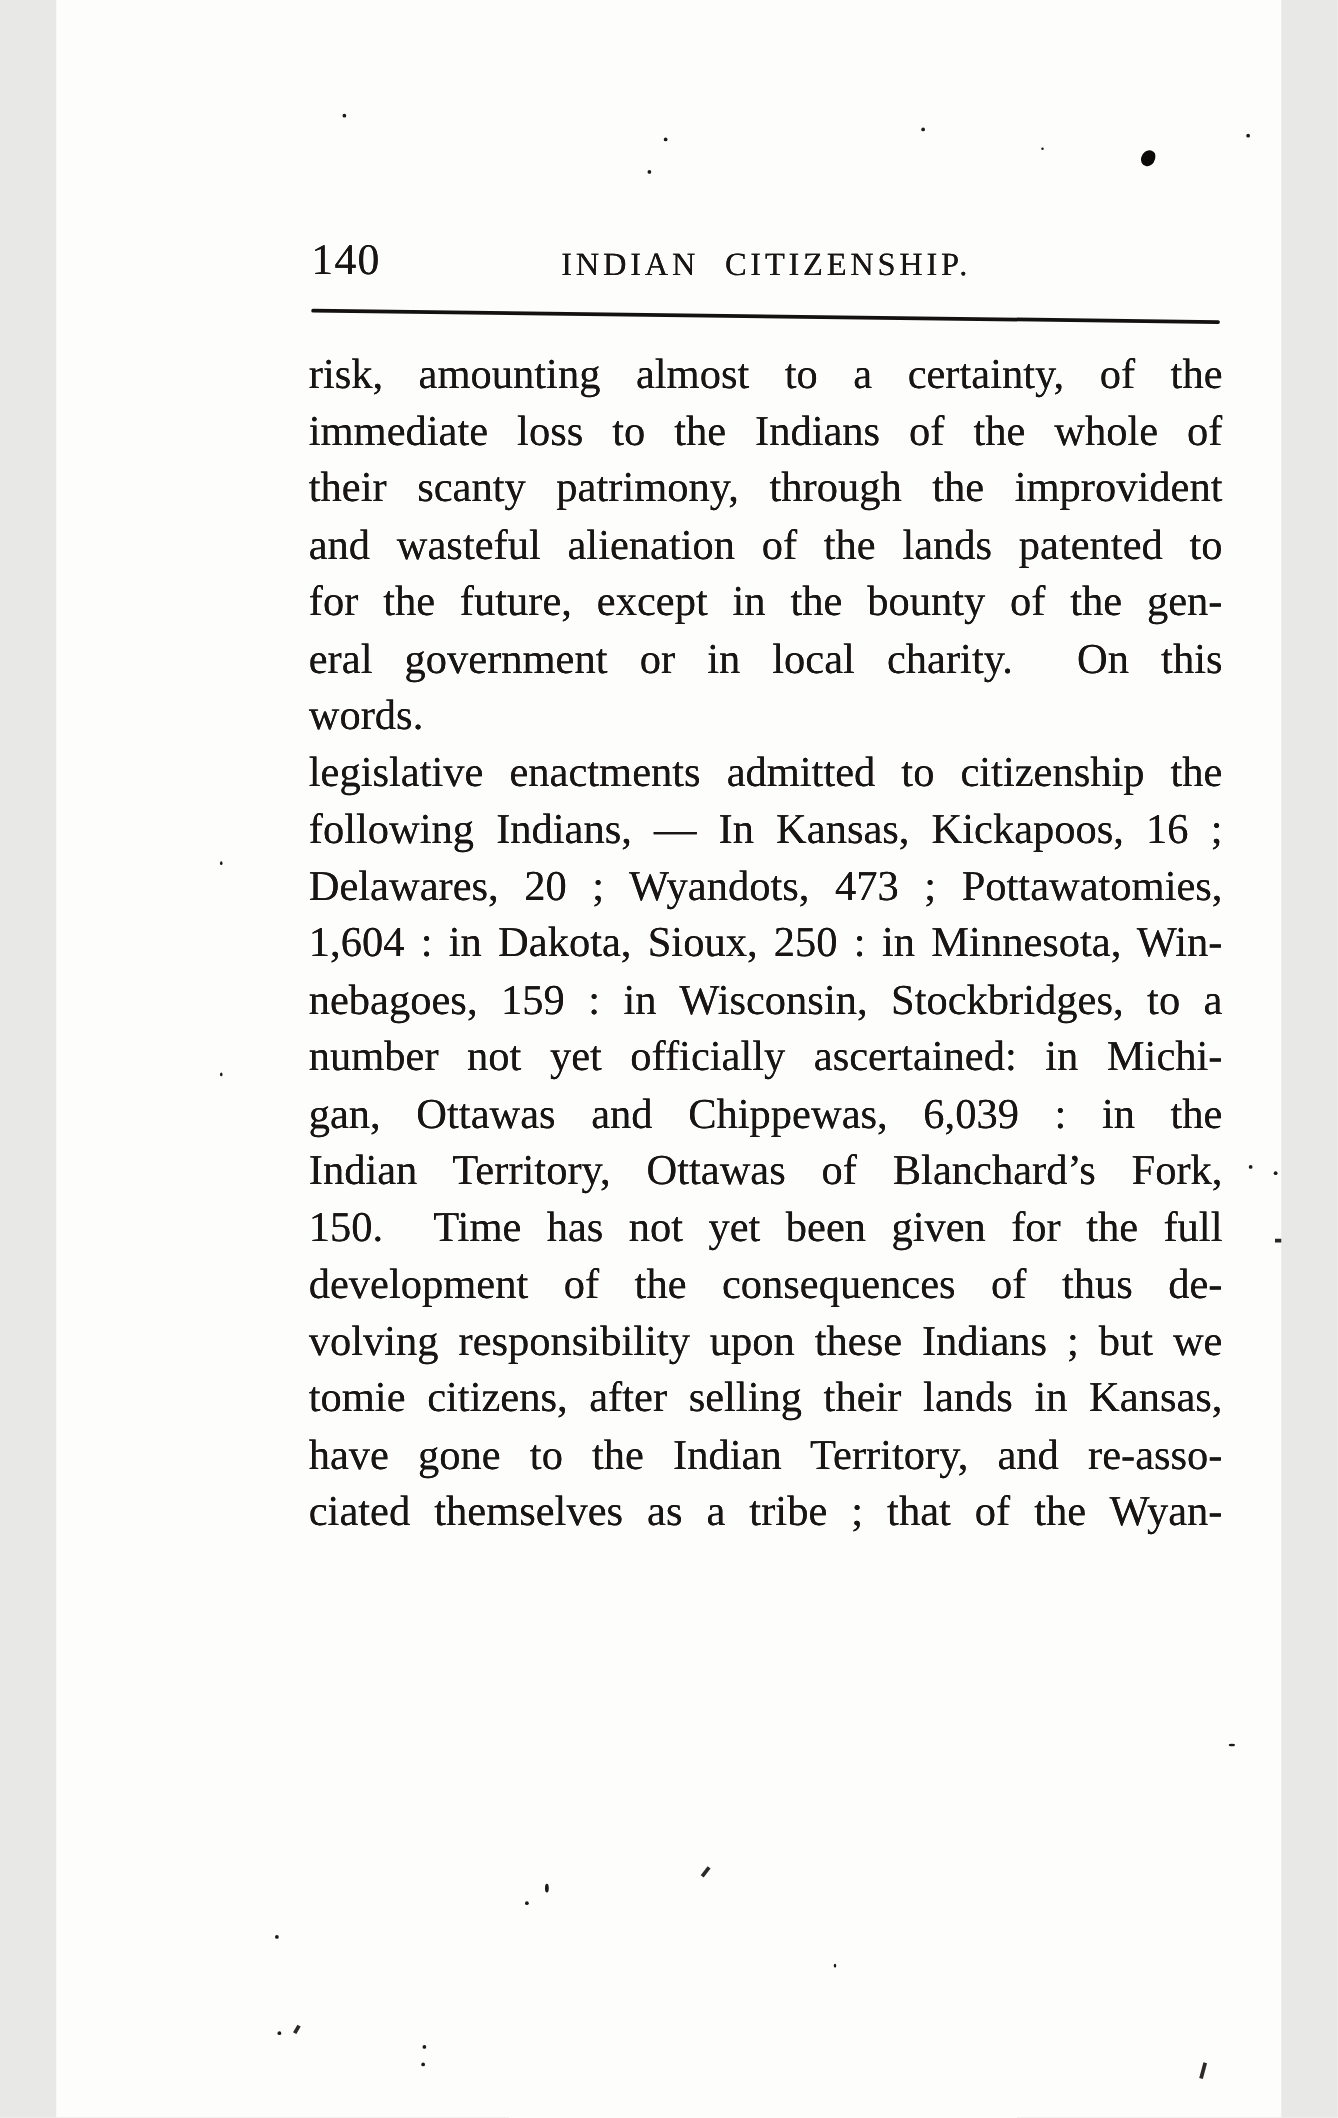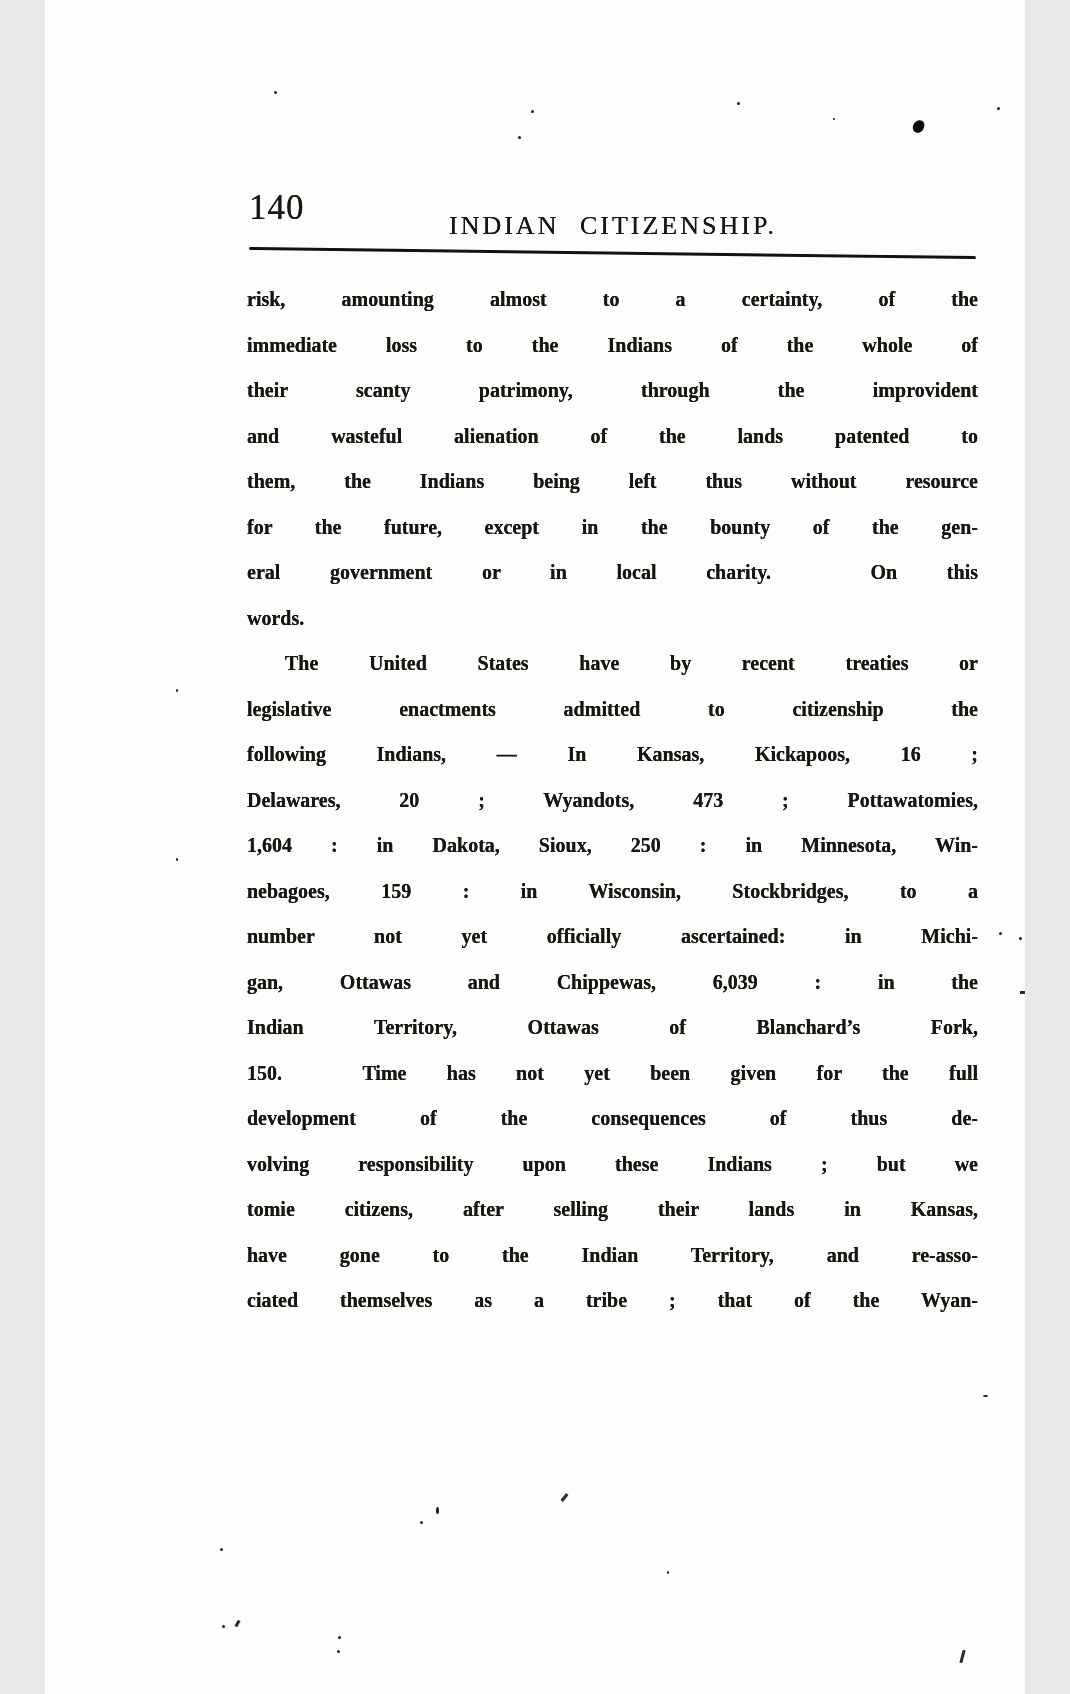--- a/index.html
+++ b/index.html
@@ -11,36 +11,35 @@
     font-family:"Liberation Serif","DejaVu Serif",serif;
     color:#181512;
     overflow:hidden;
   }
   .page-num{
     position:absolute;left:204px;top:188px;
     font-size:35px;letter-spacing:1px;
     text-shadow:0 0 .5px currentColor;
   }
   .running-head{
-    position:absolute;left:205px;top:211px;width:726px;
+    position:absolute;left:205px;top:197px;width:726px;
     text-align:center;
     font-size:26px;letter-spacing:3px;word-spacing:11px;
     text-shadow:0 0 .5px currentColor;
   }
   .header-rule{
     position:absolute;left:204px;top:247px;
     width:727px;height:3px;background:#141210;
     transform:rotate(0.72deg);transform-origin:0 50%;
     border-radius:2px;
   }
   .body-text{
     position:absolute;left:202px;top:277px;width:731px;
-    font-size:20px;line-height:45.5px;
+    font-size:34px;line-height:45.5px;
     text-shadow:0 0 .45px currentColor;
-    font-weight:bold;
   }
   .line{
     height:45.5px;overflow:hidden;
     text-align:justify;text-align-last:justify;
   }
   .line.par-end{text-align-last:left;}
   .line.indent{text-indent:38px;}
   .speck{position:absolute;background:#1c1a18;border-radius:50%;}
   .blot{
     position:absolute;left:868px;top:120px;
@@ -60,25 +59,23 @@
 
   <span class="page-num">140</span>
   <span class="running-head">INDIAN CITIZENSHIP.</span>
   <div class="header-rule"></div>
 
   <main class="body-text">
     <div class="line">risk, amounting almost to a certainty, of the</div>
     <div class="line">immediate loss to the Indians of the whole of</div>
     <div class="line">their scanty patrimony, through the improvident</div>
     <div class="line">and wasteful alienation of the lands patented to</div>
-    <div class="line">them, the Indians being left thus without resource</div>
     <div class="line">for the future, except in the bounty of the gen-</div>
     <div class="line">eral government or in local charity.&nbsp; On this</div>
     <div class="line par-end">words.</div>
-    <div class="line indent">The United States have by recent treaties or</div>
     <div class="line">legislative enactments admitted to citizenship the</div>
     <div class="line">following Indians, — In Kansas, Kickapoos, 16 ;</div>
     <div class="line">Delawares, 20 ; Wyandots, 473 ; Pottawatomies,</div>
     <div class="line">1,604 : in Dakota, Sioux, 250 : in Minnesota, Win-</div>
     <div class="line">nebagoes, 159 : in Wisconsin, Stockbridges, to a</div>
     <div class="line">number not yet officially ascertained: in Michi-</div>
     <div class="line">gan, Ottawas and Chippewas, 6,039 : in the</div>
     <div class="line">Indian Territory, Ottawas of Blanchard’s Fork,</div>
     <div class="line">150.&nbsp; Time has not yet been given for the full</div>
     <div class="line">development of the consequences of thus de-</div>

